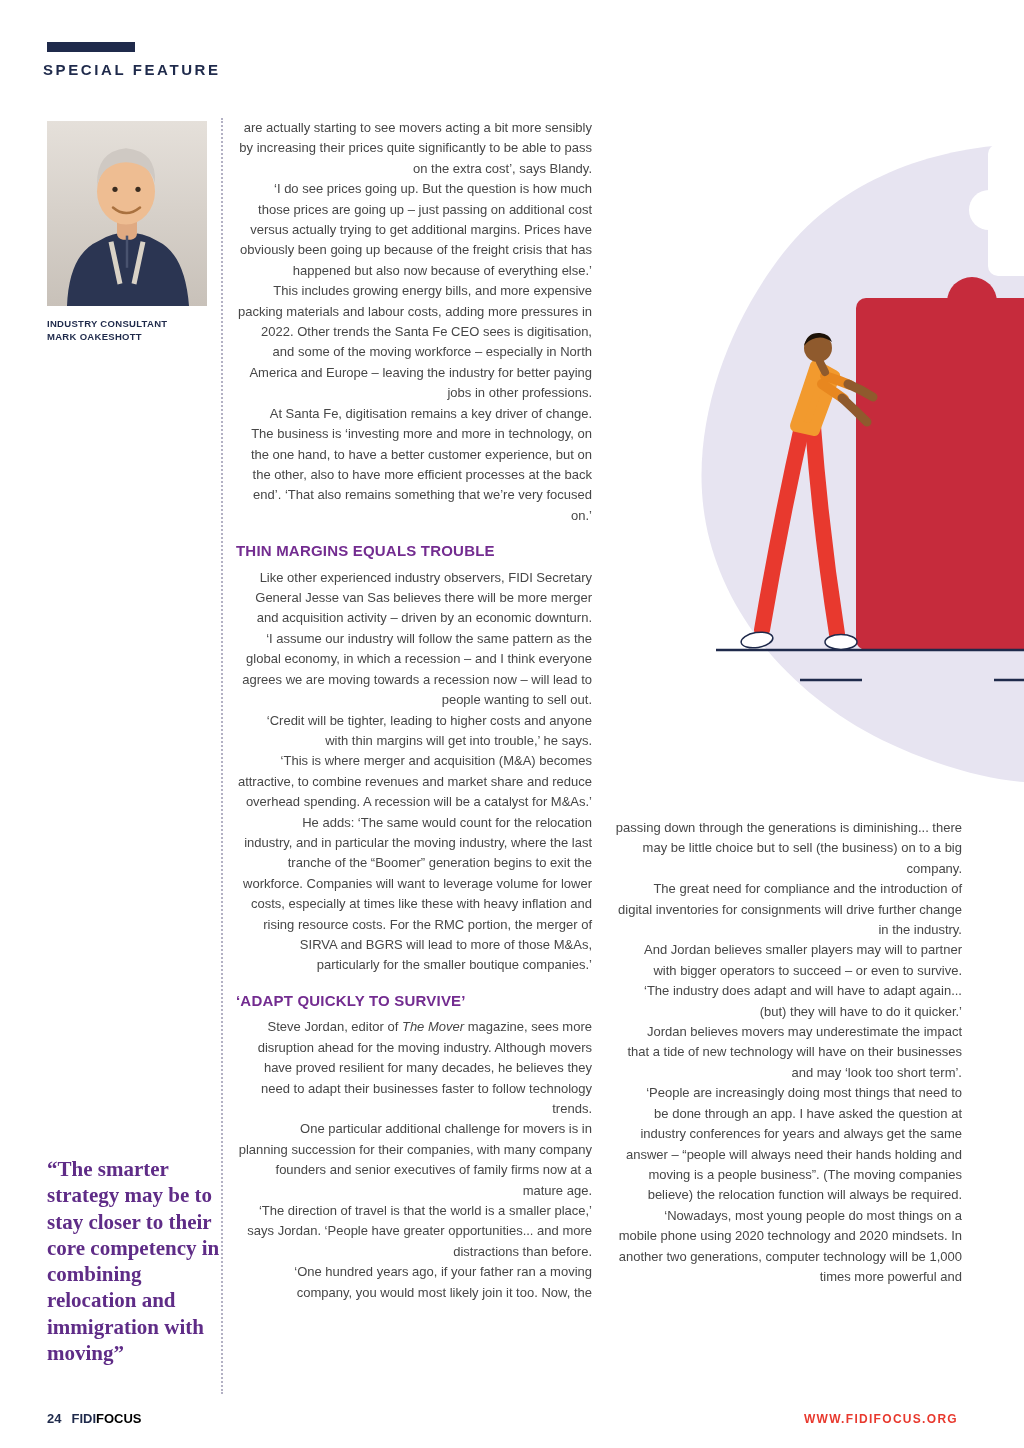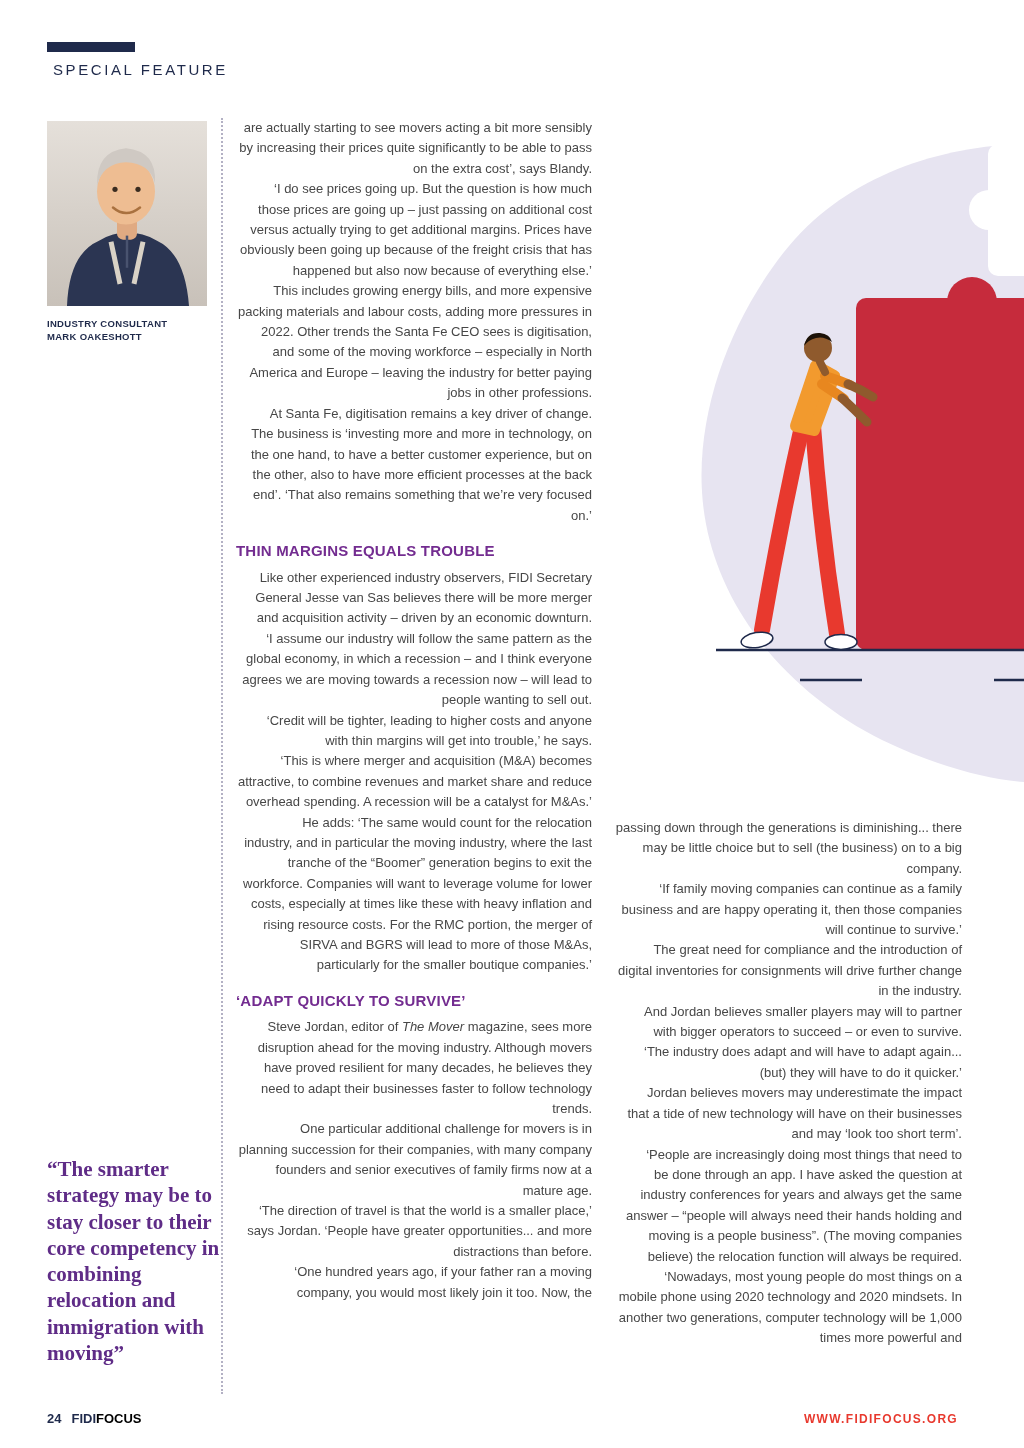--- a/index.html
+++ b/index.html
@@ -3,22 +3,22 @@
 <meta charset="utf-8">
 <style>
   * { box-sizing: border-box; margin: 0; padding: 0; }
   body { background: #ffffff; font-family: "Liberation Sans", sans-serif; }
   .page {
     position: relative; width: 1024px; height: 1448px;
     background: #ffffff; overflow: hidden;
   }
   .kicker-bar { position: absolute; left: 47px; top: 42px; width: 88px; height: 10px; background: #1f2a4b; }
   .kicker {
-    position: absolute; left: 53px; top: 61px;
-    font-size: 15px; font-weight: 400; letter-spacing: 2.6px; color: #1f2a4b;
+    position: absolute; left: 43px; top: 61px;
+    font-size: 15px; font-weight: 700; letter-spacing: 2.6px; color: #1f2a4b;
   }
   .portrait { position: absolute; left: 47px; top: 121px; width: 160px; height: 185px; }
   .portrait svg { display: block; width: 100%; height: 100%; }
   .photo-caption {
     position: absolute; left: 47px; top: 317px; width: 170px;
     font-size: 9.5px; font-weight: 800; color: #1f2a4b; line-height: 1.4; letter-spacing: .3px;
   }
   .divider {
     position: absolute; left: 221px; top: 118px; height: 1276px; width: 0;
     border-left: 2px dotted #b3b1c4;
@@ -110,21 +110,20 @@
     </div>
     <div class="flow all-indent">
         <p class="para">One particular additional challenge for movers is in planning succession for their companies, with many company founders and senior executives of family firms now at a mature age.</p>
         <p class="para">‘The direction of travel is that the world is a smaller place,’ says Jordan. ‘People have greater opportunities... and more distractions than before.</p>
         <p class="para">‘One hundred years ago, if your father ran a moving company, you would most likely join it too. Now, the</p>
       </div>
   </div>
 
   <div class="right-col body-text flow">
       <p class="para">passing down through the generations is diminishing... there may be little choice but to sell (the business) on to a big company.</p>
-      <p class="para">‘If family moving companies can continue as a family business and are happy operating it, then those companies will continue to survive.’</p>
       <p class="para">The great need for compliance and the introduction of digital inventories for consignments will drive further change in the industry.</p>
       <p class="para">And Jordan believes smaller players may will to partner with bigger operators to succeed – or even to survive.</p>
       <p class="para">‘The industry does adapt and will have to adapt again... (but) they will have to do it quicker.’</p>
       <p class="para">Jordan believes movers may underestimate the impact that a tide of new technology will have on their businesses and may ‘look too short term’.</p>
       <p class="para">‘People are increasingly doing most things that need to be done through an app. I have asked the question at industry conferences for years and always get the same answer – “people will always need their hands holding and moving is a people business”. (The moving companies believe) the relocation function will always be required.</p>
       <p class="para">‘Nowadays, most young people do most things on a mobile phone using 2020 technology and 2020 mindsets. In another two generations, computer technology will be 1,000 times more powerful and</p>
     </div>
 
   <div class="pull-quote">“The smarter strategy may be to stay closer to their core competency in combining relocation and immigration with moving”</div>
 

